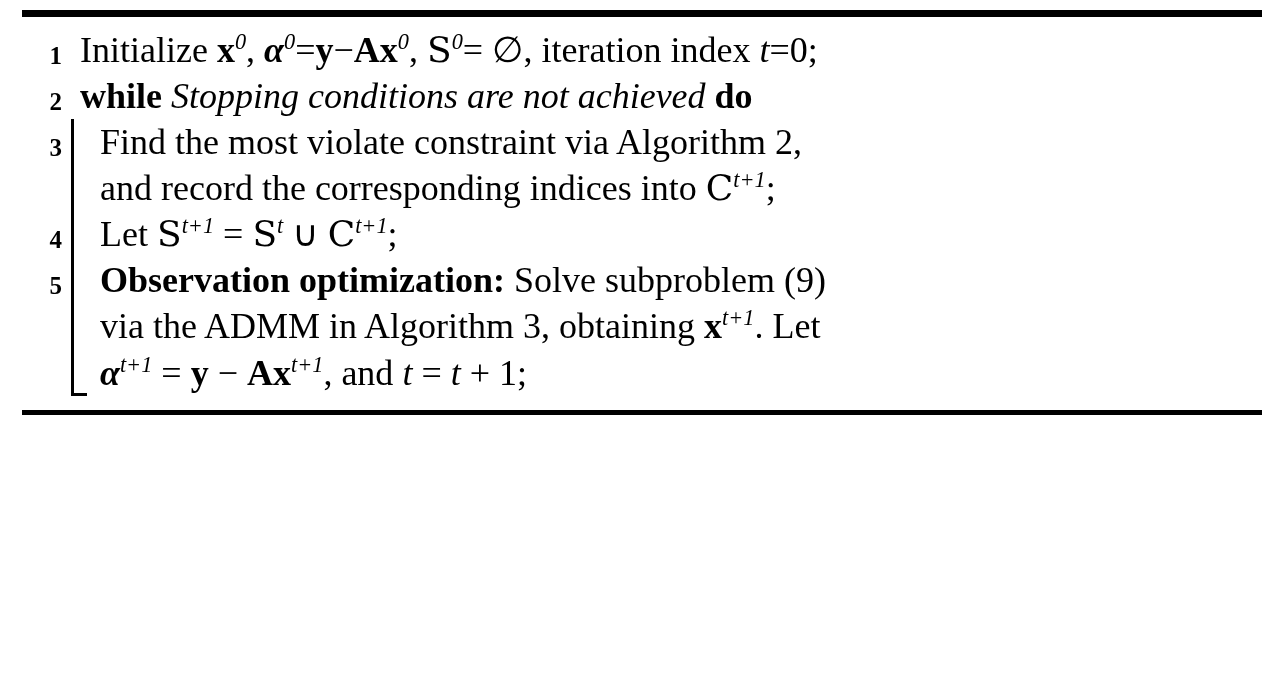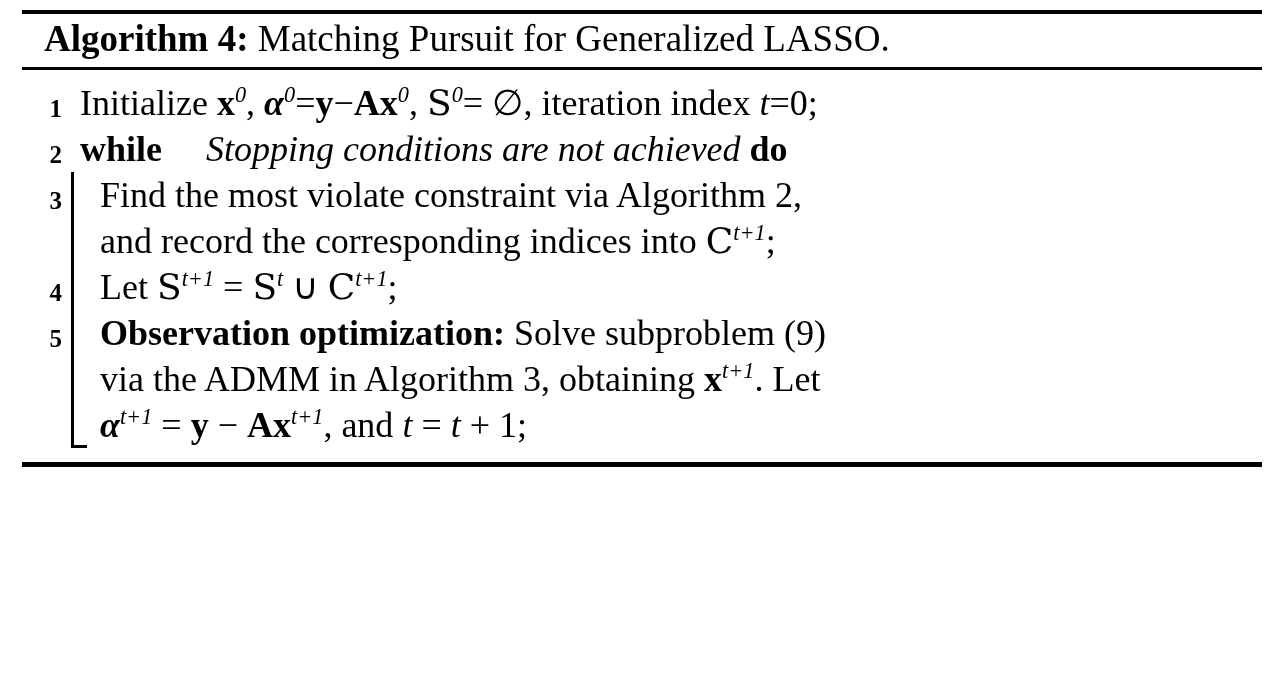--- a/index.html
+++ b/index.html
@@ -91,21 +91,21 @@
     content: "";
     position: absolute;
     left: 9px;
     bottom: 0;
     width: 16px;
     height: 3px;
     background: #000000;
   }
 
   b, .bold { font-weight: bold; }
-  i, .ital { font-style: italic; margin-left: 35px; }
+  i, .ital { font-style: italic; }
 
   .mathit {
     font-family: "Liberation Serif", serif;
     font-style: italic;
   }
   .mathbf {
     font-family: "Liberation Serif", serif;
     font-weight: bold;
   }
   .mathbf-it {
@@ -124,24 +124,20 @@
   }
   .nowrap { white-space: nowrap; }
 </style>
 </head>
 <body>
 
 <div class="algorithm-box">
 
   <div class="rule rule-top"></div>
 
-  <div class="caption">
-    <span class="algo-label">Algorithm 4:</span>
-    <span class="algo-title">Matching Pursuit for Generalized LASSO.</span>
-  </div>
 
   <div class="rule rule-mid"></div>
 
   <div class="body-block">
 
 
     <div class="line">
       <div class="lineno">1</div>
       <div class="content">
         <span class="nowrap">Initialize <span class="mathbf">x</span><sup class="mathit">0</sup>, <span class="mathbf-it">α</span><sup class="mathit">0</sup>=<span class="mathbf">y</span>−<span class="mathbf">A</span><span class="mathbf">x</span><sup class="mathit">0</sup>, <span class="cal">S</span><sup class="mathit">0</sup>= ∅, iteration index <span class="mathit">t</span>=0;</span>

